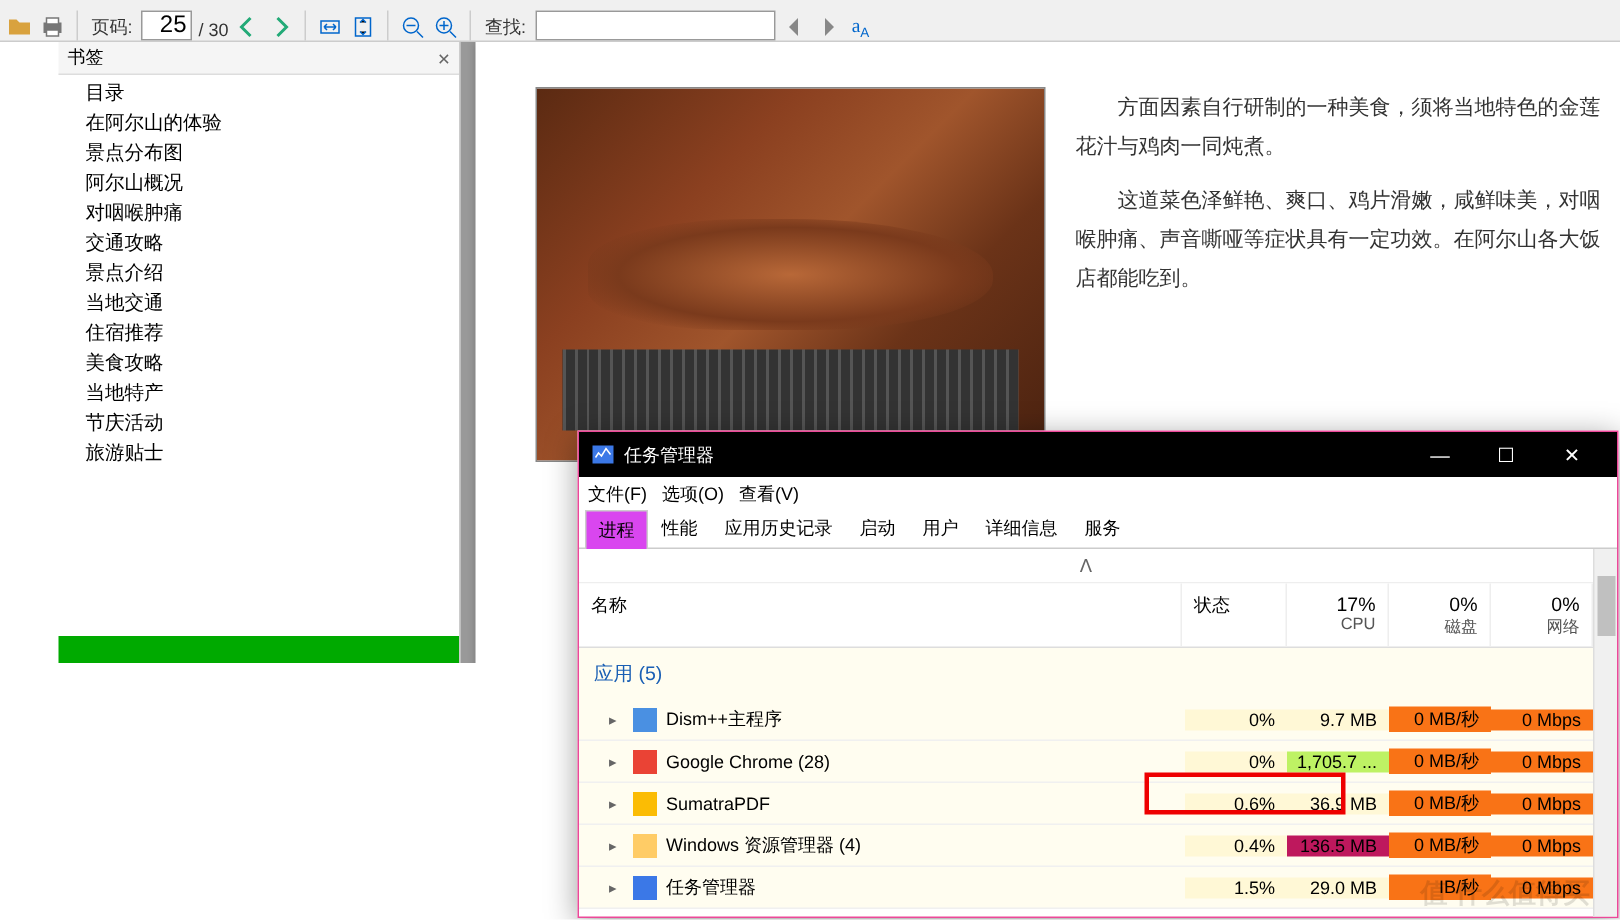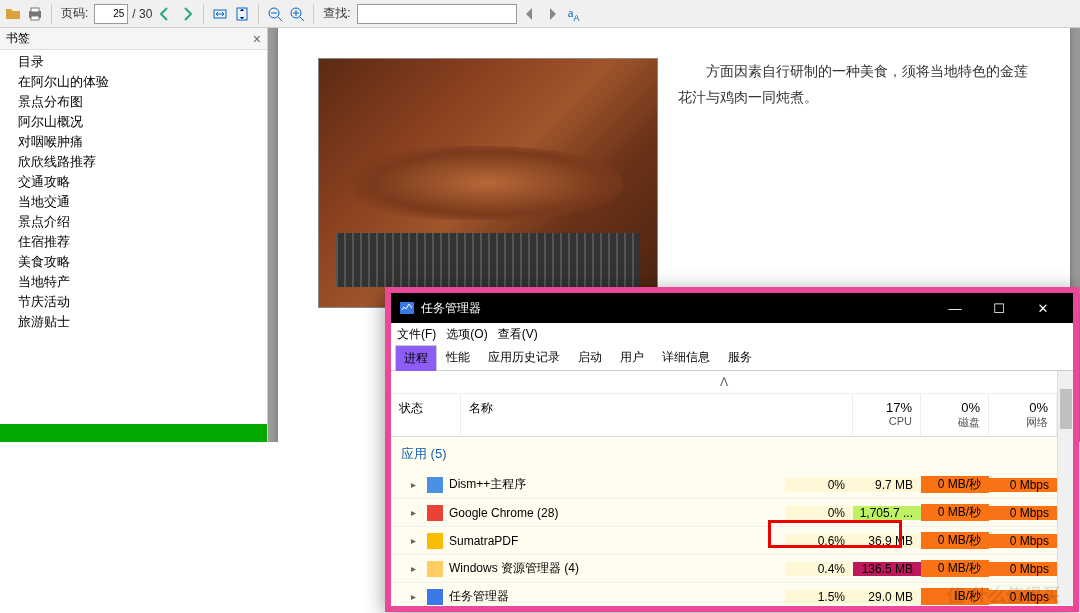--- a/index.html
+++ b/index.html
@@ -1,60 +1,60 @@
 <!DOCTYPE html>
 <html><head>
 <meta charset="utf-8">
 <style>
 * { margin: 0; padding: 0; box-sizing: border-box; font-family: "Microsoft YaHei", "Segoe UI", sans-serif; }
 body { width: 1080px; height: 613px; overflow: hidden; position: relative; background: #fff; font-size: 12px; }
 
 
-.toolbar { height: 28px; background: #f0f0f0; border-bottom: 1px solid #ccc; display: flex; align-items: center; padding: 0 4px; gap: 4px; }
+.toolbar { height: 28px; background: #f0f0f0; border-bottom: 1px solid #ccc; display: flex; align-items: flex-end; padding: 0 4px; gap: 4px; }
 .tb-icon { width: 18px; height: 18px; display: flex; align-items: center; justify-content: center; cursor: pointer; }
 .tb-icon svg { width: 16px; height: 16px; }
 .tb-label { font-size: 12px; color: #333; margin: 0 2px; }
-.page-input { width: 34px; height: 20px; border: 1px solid #999; text-align: right; padding: 4px 3px; font-size: 10px; }
+.page-input { width: 34px; height: 20px; border: 1px solid #999; text-align: right; padding: 4px 3px; font-size: 16px; }
 .page-total { font-size: 12px; color: #333; }
 .find-input { width: 160px; height: 20px; border: 1px solid #999; padding: 0 3px; font-size: 12px; }
 .vsep { width: 1px; height: 20px; background: #ccc; margin: 0 3px; }
 
 
-.main { display: flex; height: 414px; }
+.main { display: flex; height: 414px; margin-left: 39px; }
 .sidebar { width: 268px; border-right: 1px solid #ccc; display: flex; flex-direction: column; }
 .sidebar-header { height: 22px; background: #f5f5f5; border-bottom: 1px solid #ddd; display: flex; align-items: center; justify-content: space-between; padding: 0 6px; font-size: 12px; }
 .sidebar-close { cursor: pointer; font-size: 14px; color: #666; }
 .bookmark-list { flex: 1; overflow-y: auto; padding: 2px 0 4px 6px; }
 .bookmark-item { padding: 1px 4px 1px 12px; font-size: 13px; color: #000; cursor: pointer; line-height: 18px; }
 .sidebar-footer { height: 18px; background: #0a0; }
 
 
 .docarea { flex: 1; background: #999; position: relative; overflow: hidden; }
 .page { position: absolute; left: 10px; top: 0; width: 792px; background: #fff; box-shadow: 0 0 6px rgba(0,0,0,.3); padding: 30px 40px; height: 900px; }
 .food-img { width: 340px; height: 250px; background: linear-gradient(135deg,#5b2a12 0%,#8b4020 30%,#a0552c 50%,#6b3318 70%,#4a2210 100%); border: 1px solid #888; margin-bottom: 24px; position: relative; float: left; margin-right: 20px; }
 .food-img::before { content:""; position:absolute; left:10%; top:35%; width:80%; height:30%; background: radial-gradient(ellipse,#b86838 0%,#7a3a1c 60%,transparent 80%); border-radius: 40% 50% 45% 35%; }
 .food-img::after { content:""; position:absolute; left:5%; bottom:8%; width:90%; height:22%; background: repeating-linear-gradient(90deg,#555 0 2px,#333 2px 8px); }
 .page-text { font-size: 14px; line-height: 26px; color: #333; }
 .page-text p { margin-bottom: 10px; text-indent: 2em; }
 .page-text h3 { color: #f60; font-size: 17px; font-weight: bold; margin: 14px 0 10px 0; clear: both; }
 .right-col { margin-left: 360px; }
 .left-col { clear: both; }
 
 
-.taskmgr { position: absolute; left: 385px; top: 287px; width: 694px; height: 325px; background: #fff; box-shadow: 0 4px 20px rgba(0,0,0,.4); border: 6px solid #ec4899; }
+.taskmgr { position: absolute; left: 385px; top: 287px; width: 694px; height: 325px; background: #fff; box-shadow: 0 4px 20px rgba(0,0,0,.4); border: 1px solid #ec4899; }
 .tm-title { height: 30px; background: #000; color: #fff; display: flex; align-items: center; padding: 0 8px; }
 .tm-title-icon { width: 16px; height: 16px; margin-right: 6px; }
 .tm-title-text { flex: 1; font-size: 12px; }
 .tm-winbtns { display: flex; }
 .tm-winbtn { width: 44px; height: 30px; display: flex; align-items: center; justify-content: center; color: #fff; cursor: pointer; font-size: 13px; }
 .tm-menu { height: 22px; display: flex; align-items: center; padding: 0 6px; font-size: 12px; gap: 10px; }
 .tm-menu span { cursor: pointer; }
 .tm-tabs { height: 26px; border-bottom: 1px solid #ccc; display: flex; align-items: flex-end; padding: 0 4px; }
 .tm-tab { padding: 4px 8px; font-size: 12px; cursor: pointer; border: 1px solid transparent; border-bottom: none; }
-.tm-tab.active { background: #8b5cf6; border-color: #ccc; position: relative; top: 1px; }
+.tm-tab.active { background: #d946ef; border-color: #ccc; position: relative; top: 1px; }
 .tm-body { display: flex; height: calc(100% - 78px); }
 .tm-table { flex: 1; overflow: hidden; }
 .tm-head { display: flex; border-bottom: 1px solid #ddd; background: #fff; }
 .tm-head-cell { font-size: 12px; padding: 6px 8px; border-right: 1px solid #eee; }
 .tm-head-name { flex: 1; }
 .tm-head-status { width: 70px; }
 .tm-head-num { width: 68px; text-align: right; }
 .tm-head-num .pct { display:block; font-size:13px; }
 .tm-head-num .lbl { display:block; font-size:11px; color: #555; }
 .tm-fewer { text-align: center; padding: 4px 0; font-size: 12px; color: #666; cursor: pointer; border-bottom: 1px solid #eee; }
@@ -153,38 +153,38 @@
     <div class="sidebar-header">
       <span>书签</span>
       <span class="sidebar-close">×</span>
     </div>
     <div class="bookmark-list" id="bookmark-list">
         <div class="bookmark-item">目录</div>
         <div class="bookmark-item">在阿尔山的体验</div>
         <div class="bookmark-item">景点分布图</div>
         <div class="bookmark-item">阿尔山概况</div>
         <div class="bookmark-item">对咽喉肿痛</div>
-        <div class="bookmark-item">欣欣线路推荐</div>
         <div class="bookmark-item">交通攻略</div>
+        <div class="bookmark-item">景点介绍</div>
         <div class="bookmark-item">当地交通</div>
-        <div class="bookmark-item">景点介绍</div>
         <div class="bookmark-item">住宿推荐</div>
         <div class="bookmark-item">美食攻略</div>
         <div class="bookmark-item">当地特产</div>
         <div class="bookmark-item">节庆活动</div>
         <div class="bookmark-item">旅游贴士</div>
       </div>
     <div class="sidebar-footer"></div>
   </div>
 
   <div class="docarea">
     <div class="page">
       <div class="food-img"></div>
       <div class="page-text right-col">
         <p>方面因素自行研制的一种美食，须将当地特色的金莲花汁与鸡肉一同炖煮。</p>
+        <p>这道菜色泽鲜艳、爽口、鸡片滑嫩，咸鲜味美，对咽喉肿痛、声音嘶哑等症状具有一定功效。在阿尔山各大饭店都能吃到。</p>
         <h3>蒙古奶茶</h3>
         <p>蒙古民族热情好客，家里来了客人，放好桌子，桌子中央放上满满一大盘炒米，周围摆上盛在瓷盘里的黄油、奶豆腐、红糖、各种饽饽，接着献上热气腾腾的奶茶。如果有客在座，不给茶喝或没</p>
       </div>
       <div class="page-text left-col">
         <h3>手扒肉</h3>
         <p>手扒肉的</p>
         <p>去掉头蹄，然</p>
         <p>骨带肉将一根</p>
 
       </div>
@@ -217,22 +217,22 @@
       <div class="tm-tab">应用历史记录</div>
       <div class="tm-tab">启动</div>
       <div class="tm-tab">用户</div>
       <div class="tm-tab">详细信息</div>
       <div class="tm-tab">服务</div>
     </div>
   <div class="tm-body">
     <div class="tm-table">
       <div class="tm-fewer">ᐱ</div>
       <div class="tm-head">
+        <div class="tm-head-cell tm-head-name">名称</div>
         <div class="tm-head-cell tm-head-status">状态</div>
-        <div class="tm-head-cell tm-head-name">名称</div>
         <div class="tm-head-cell tm-head-num">
             <span class="pct">17%</span>
             <span class="lbl">CPU</span>
           </div>
         <div class="tm-head-cell tm-head-num">
             <span class="pct">0%</span>
             <span class="lbl">磁盘</span>
           </div>
         <div class="tm-head-cell tm-head-num">
             <span class="pct">0%</span>

